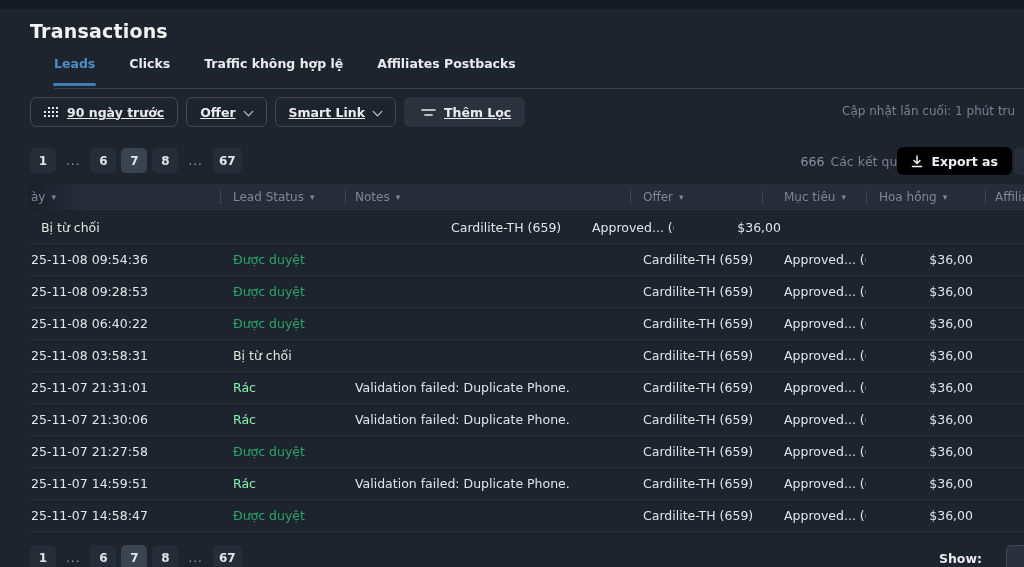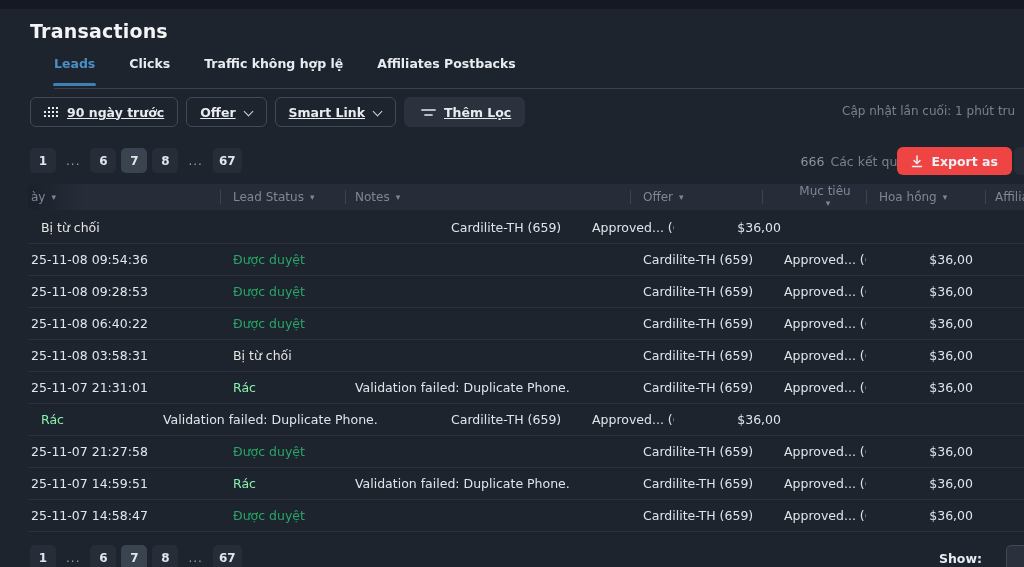--- a/index.html
+++ b/index.html
@@ -73,21 +73,21 @@
 
   .results-bar { position:absolute; top:147px; right:0; left:0; height:28px; pointer-events:none; }
   .results-count {
     position:absolute; right:119px; top:7px;
     font-size:12.5px; color:#79818f; white-space:nowrap; pointer-events:auto;
   }
   .results-count b { color:#8a93a1; font-weight:normal; margin-right:6px; }
   .export-btn {
     position:absolute; right:12px; top:0;
     height:28px; padding:0 14px;
-    background:#ef4444; border:none; border-radius:6px;
+    background:#000000; border:none; border-radius:6px;
     color:#eef1f4; font-size:12.5px; font-weight:600;
     font-family:"DejaVu Sans","Liberation Sans",sans-serif;
     display:inline-flex; align-items:center; gap:8px; cursor:pointer; pointer-events:auto;
   }
   .export-extra {
     position:absolute; right:-14px; top:0; width:24px; height:28px;
     background:#272d38; border-radius:6px; pointer-events:auto;
   }
 
   
@@ -103,21 +103,21 @@
     border-radius:6px 0 0 6px; pointer-events:none;
   }
   .th { position:relative; display:flex; align-items:center; height:100%; cursor:pointer; }
   .th .sep { position:absolute; left:0; top:6px; bottom:6px; width:1px; background:#3c4451; }
   .caret { font-size:9px; margin-left:6px; color:#7f8795; }
 
   .col-date    { width:192px; padding-left:3px;  }
   .col-status  { width:125px; padding-left:13px; }
   .col-notes   { width:285px; padding-left:10px; }
   .col-offer   { width:132px; padding-left:13px; }
-  .col-goal    { width:104px; padding-left:22px;flex-direction:column; }
+  .col-goal    { width:104px; padding-left:22px; }
   .col-payout  { width:119px; padding-left:13px; }
   .col-affiliate { width:150px; padding-left:10px; }
 
   .tbody { margin-top:2px; }
   .tr {
     display:flex; align-items:center; height:32px;
     border-bottom:1px solid #293039; font-size:12.5px; cursor:pointer;
   }
   .td { white-space:nowrap; overflow:hidden; }
   .td.col-payout { text-align:right; padding-left:0; padding-right:12px; }
@@ -309,20 +309,21 @@
       <div class="tr">
         <div class="td col-date cell-date">25-11-07 21:31:01</div>
         <div class="td col-status status-trash">Rác</div>
         <div class="td col-notes cell-note">Validation failed: Duplicate Phone.</div>
         <div class="td col-offer cell-offer">Cardilite-TH (659)</div>
         <div class="td col-goal cell-goal">Approved... (676)</div>
         <div class="td col-payout cell-payout">$36,00</div>
         <div class="td col-affiliate"></div>
       </div>
       <div class="tr">
+        <div class="td col-date cell-date">25-11-07 21:30:06</div>
         <div class="td col-status status-trash">Rác</div>
         <div class="td col-notes cell-note">Validation failed: Duplicate Phone.</div>
         <div class="td col-offer cell-offer">Cardilite-TH (659)</div>
         <div class="td col-goal cell-goal">Approved... (676)</div>
         <div class="td col-payout cell-payout">$36,00</div>
         <div class="td col-affiliate"></div>
       </div>
       <div class="tr">
         <div class="td col-date cell-date">25-11-07 21:27:58</div>
         <div class="td col-status status-approved">Được duyệt</div>

